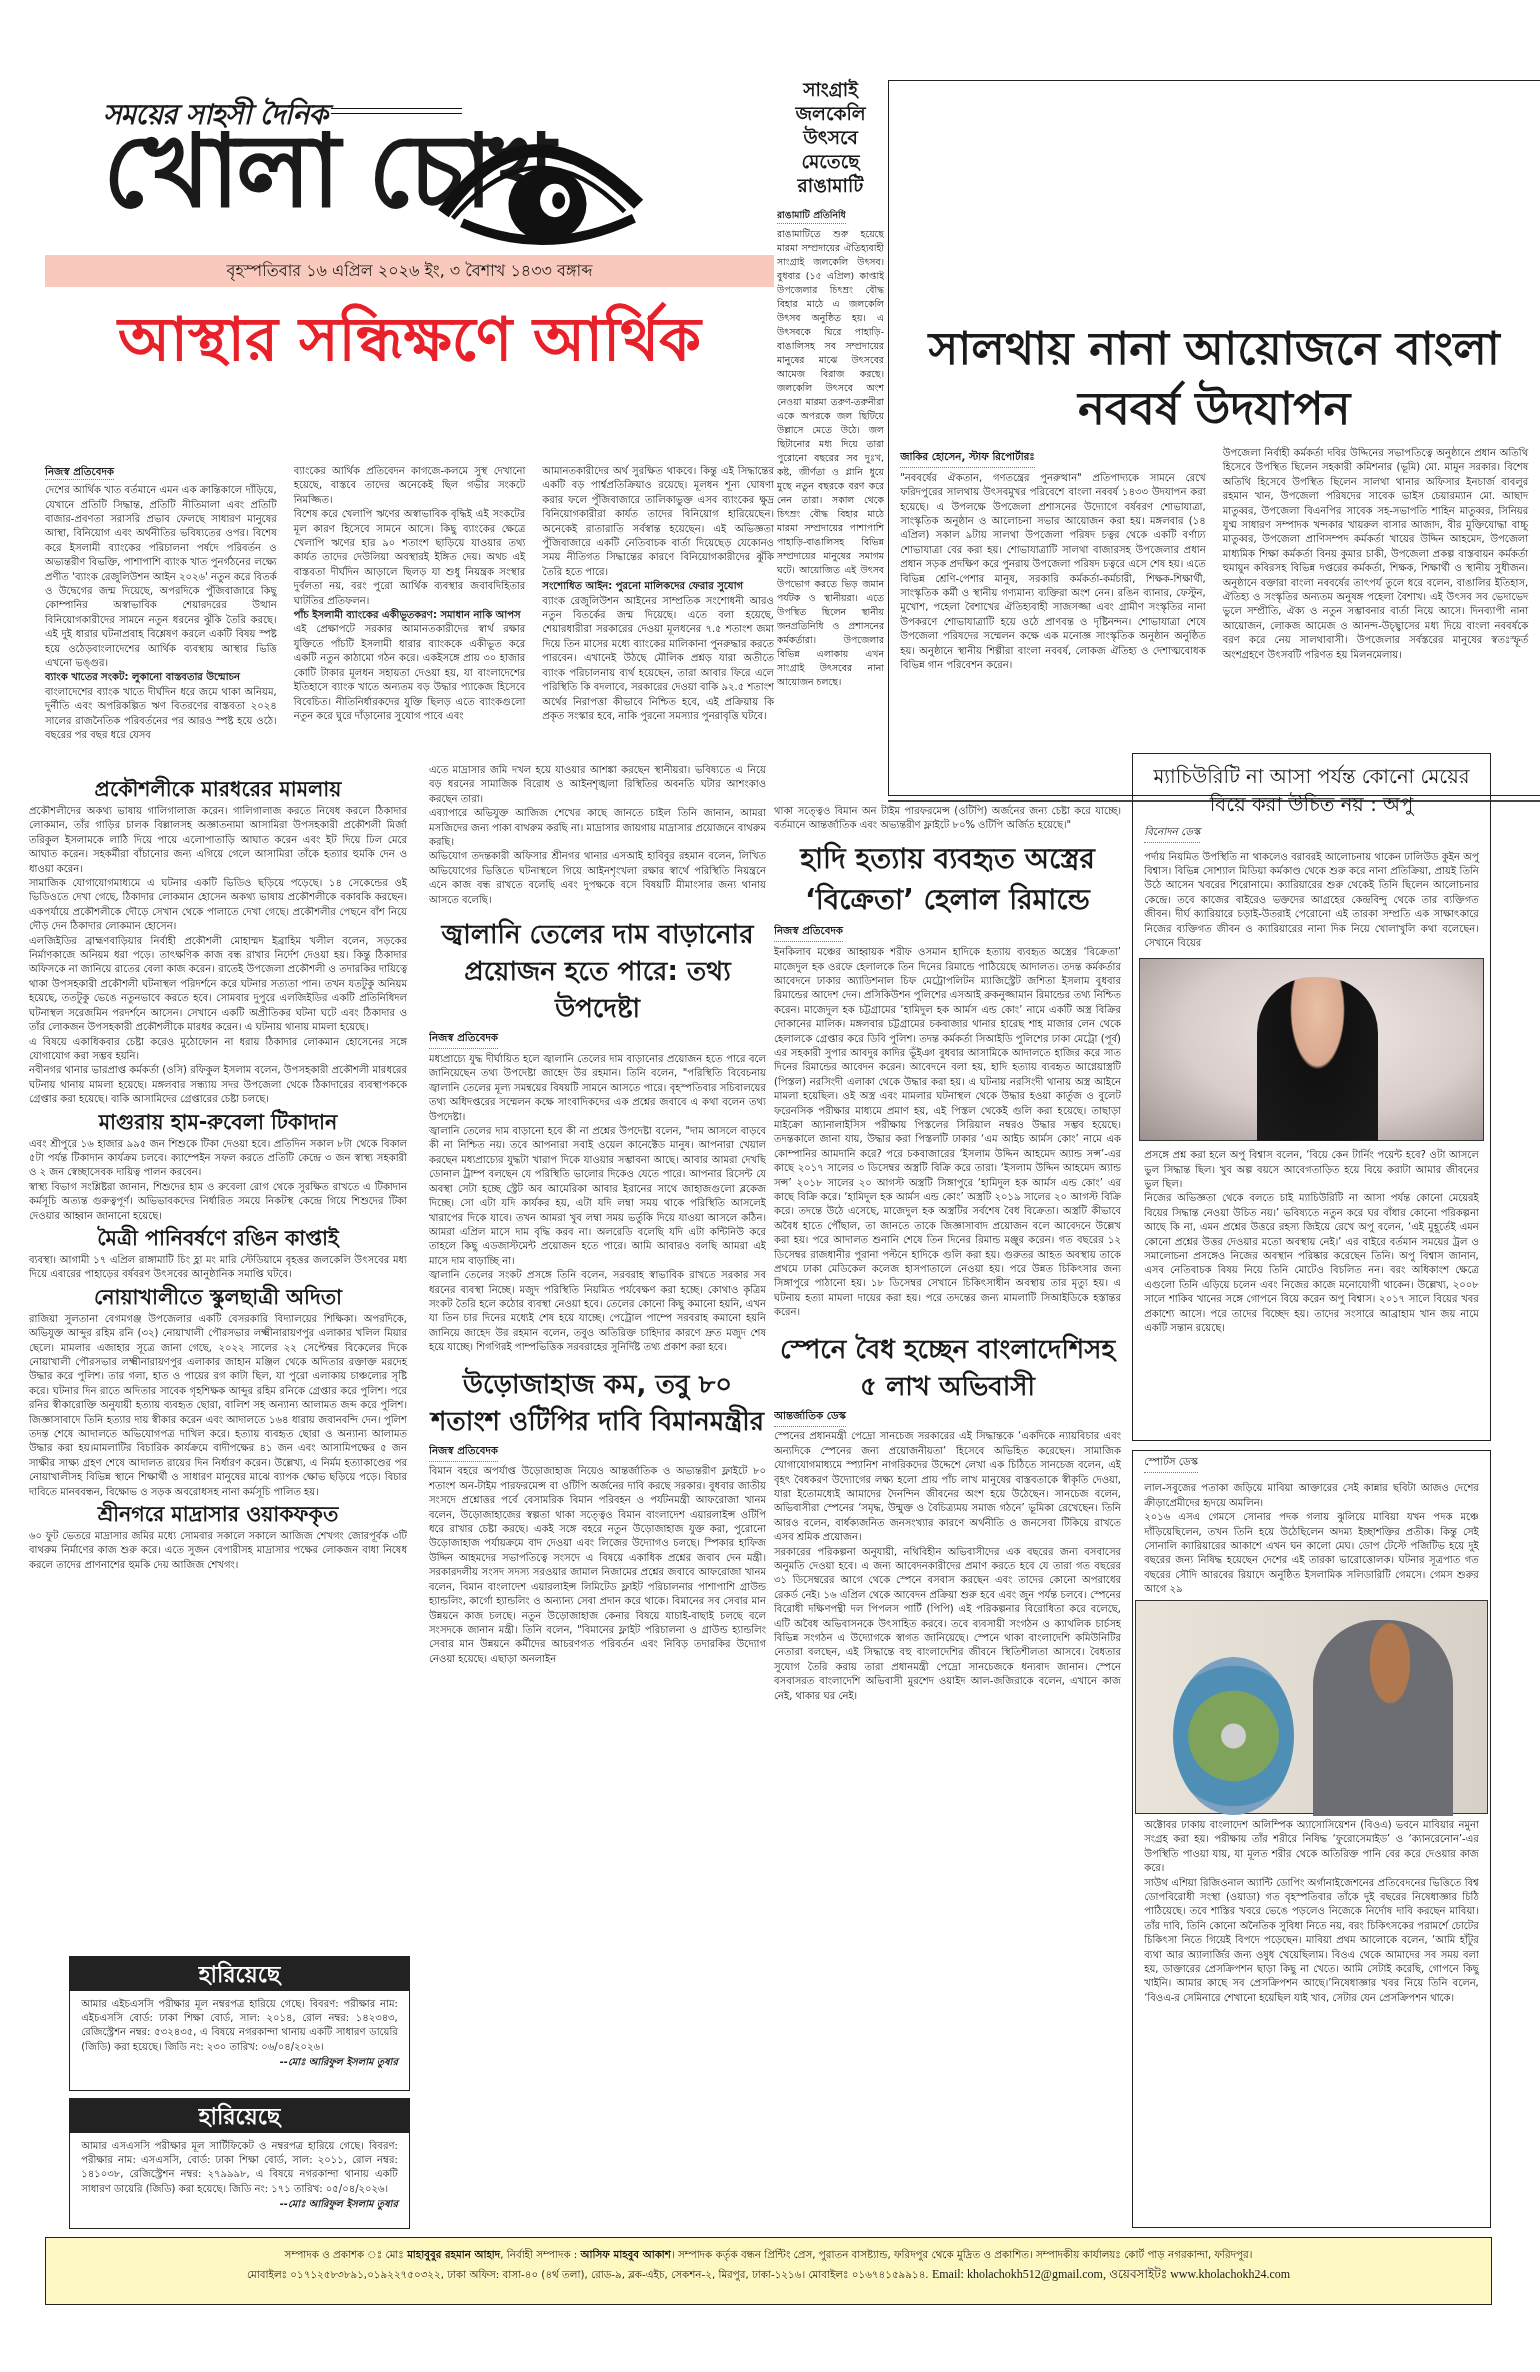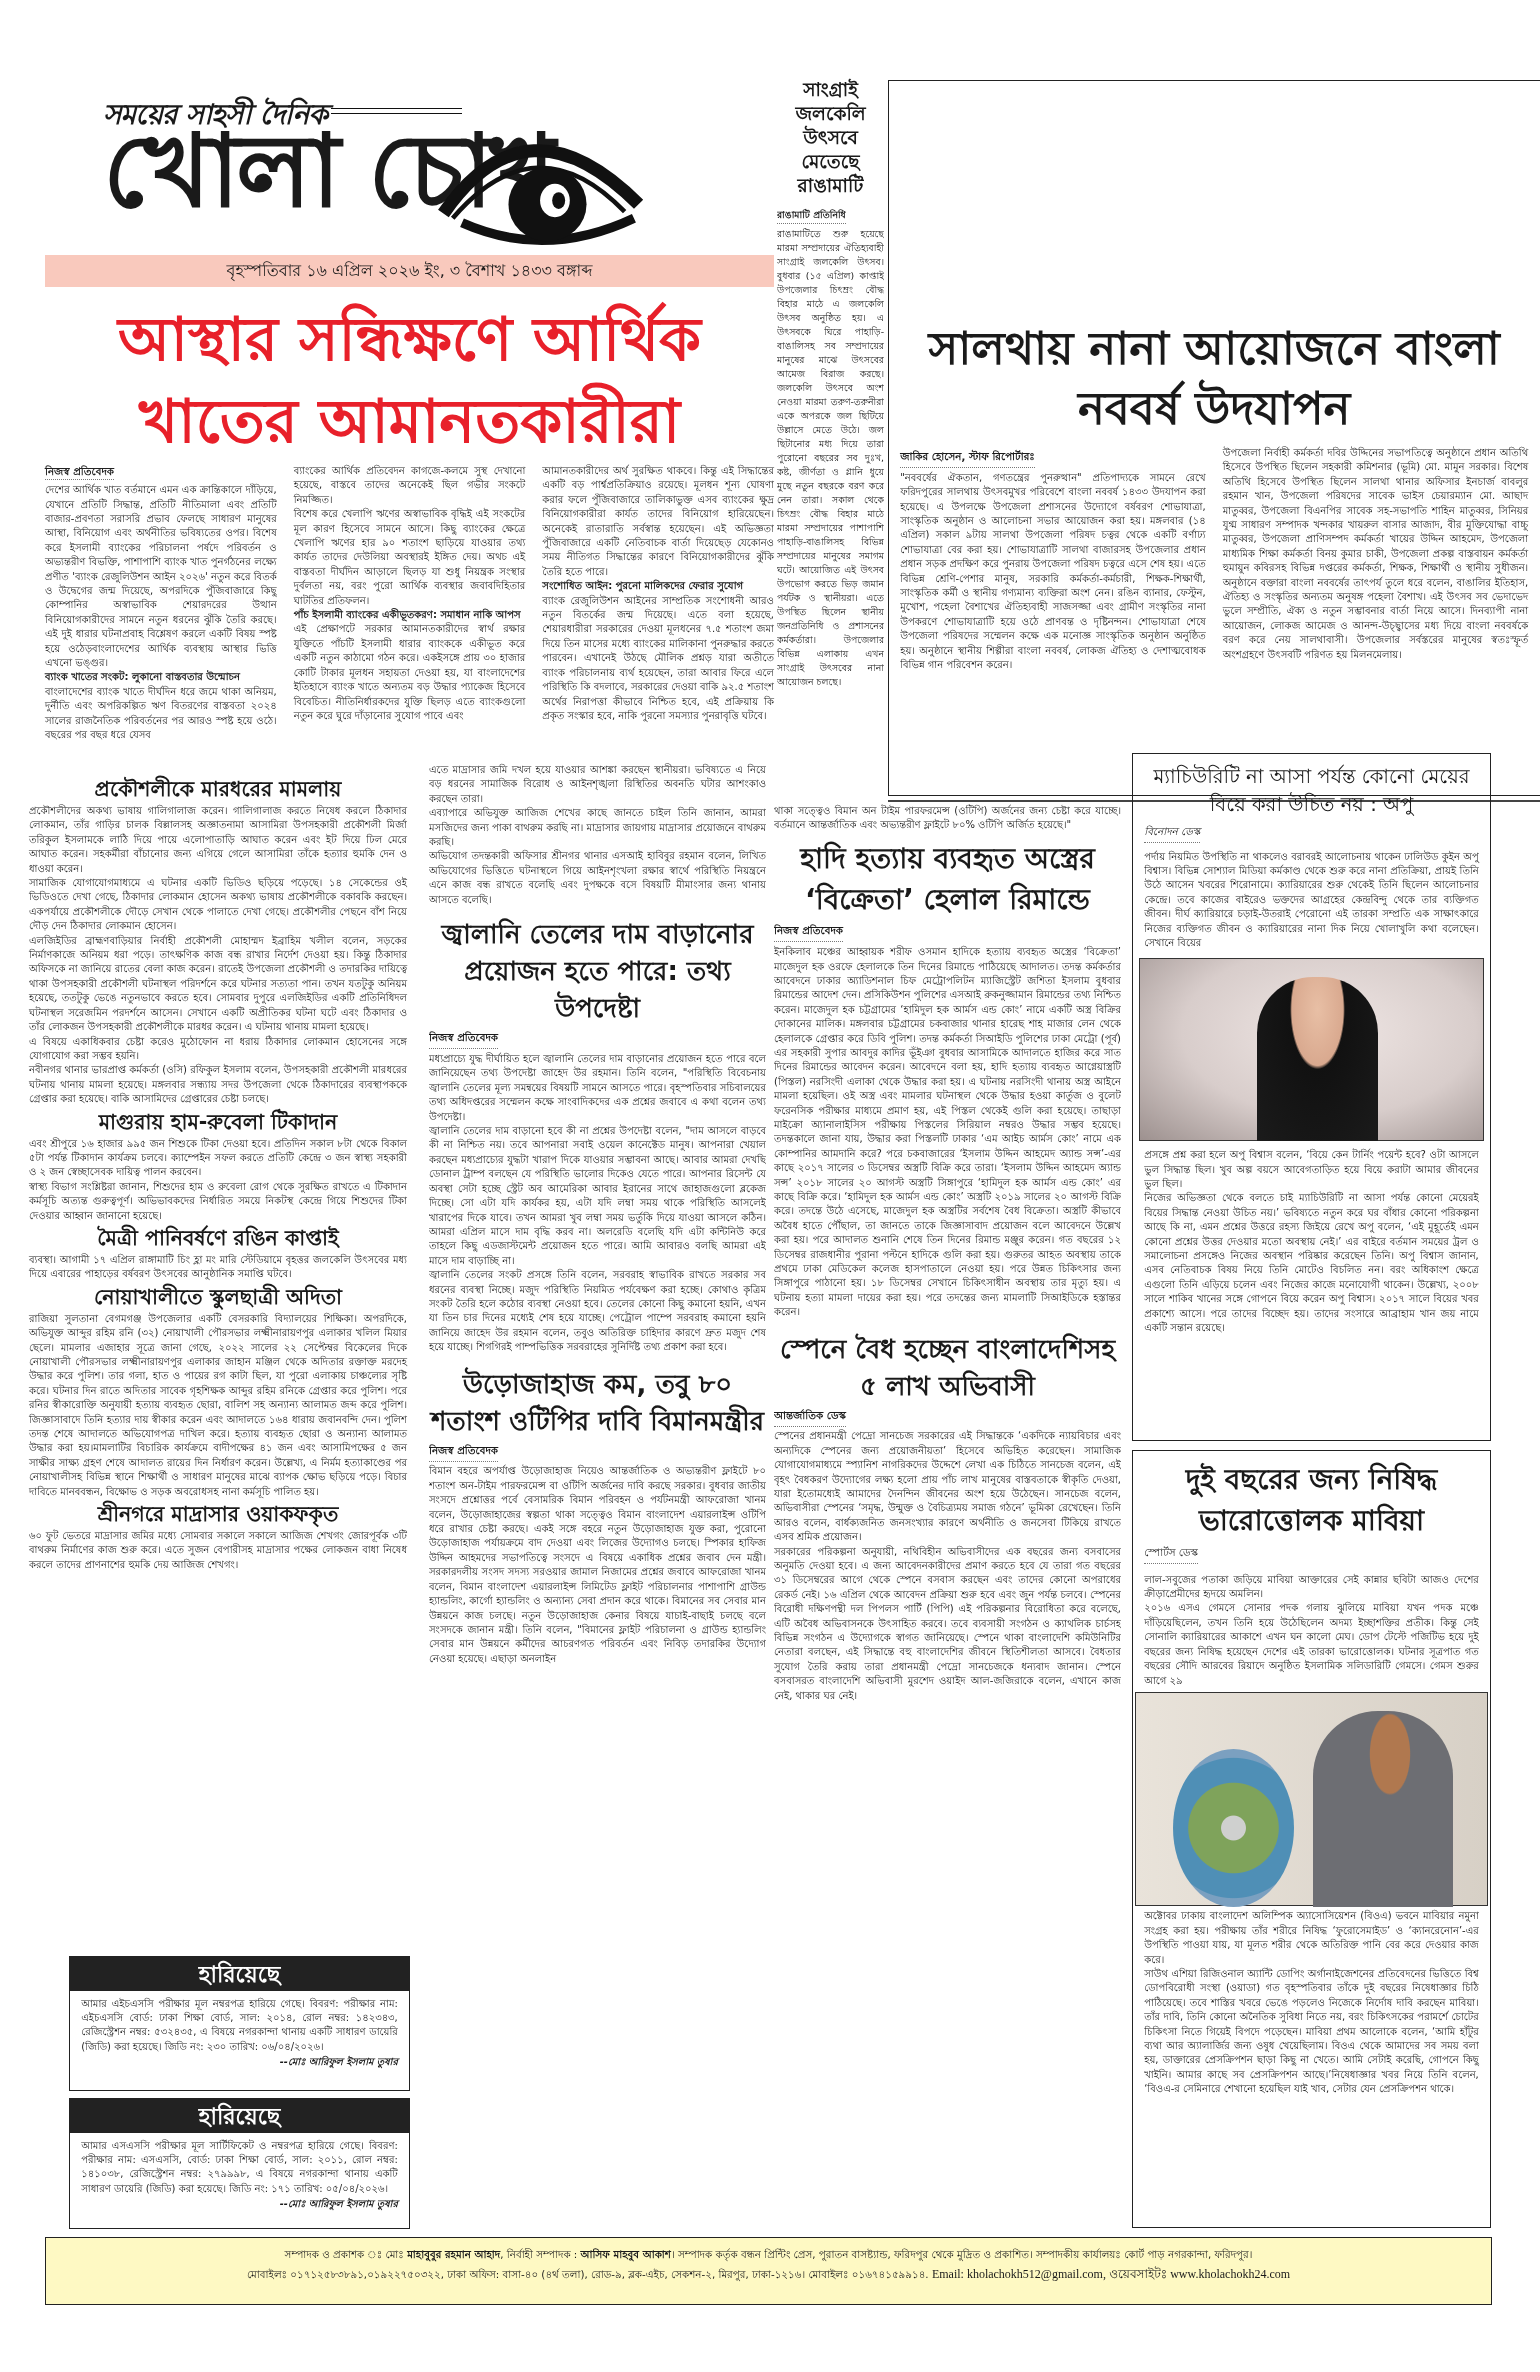--- a/index.html
+++ b/index.html
@@ -30,21 +30,20 @@
     <ellipse cx="134" cy="106" rx="7" ry="9" fill="#111"></ellipse>
   </svg>
   <div style="position:absolute;left:126px;top:166px;font-size:13px;font-weight:bold;font-family:'DejaVu Serif',serif;">THE DAILY KHOLACHOKH</div>
 </div>
 <div class="abs" style="left:45px;top:255px;width:729px;height:32px;background:#f9c9bd;display:flex;align-items:center;justify-content:center;">
   <span style="font-size:16px;">বৃহস্পতিবার ১৬ এপ্রিল ২০২৬ ইং, ৩ বৈশাখ ১৪৩৩ বঙ্গাব্দ</span>
 </div>
 
 <div class="abs" style="left:45px;top:298px;width:729px;">
   <div class="hl" style="color:#e8202a;font-size:60px;line-height:82px;">আস্থার সন্ধিক্ষণে আর্থিক</div>
-  <div class="hl" style="color:#e8202a;font-size:60px;line-height:82px;">খাতের আমানতকারীরা</div>
 </div>
 <div class="abs body-text" style="left:45px;top:464px;width:729px;height:298px;column-count:3;column-gap:17px;">
   <div class="byline">নিজস্ব প্রতিবেদক</div>
   <p>দেশের আর্থিক খাত বর্তমানে এমন এক ক্রান্তিকালে দাঁড়িয়ে, যেখানে প্রতিটি সিদ্ধান্ত, প্রতিটি নীতিমালা এবং প্রতিটি বাজার-প্রবণতা সরাসরি প্রভাব ফেলছে সাধারণ মানুষের আস্থা, বিনিয়োগ এবং অর্থনীতির ভবিষ্যতের ওপর। বিশেষ করে ইসলামী ব্যাংকের পরিচালনা পর্ষদে পরিবর্তন ও অভ্যন্তরীণ বিভক্তি, পাশাপাশি ব্যাংক খাত পুনর্গঠনের লক্ষ্যে প্রণীত 'ব্যাংক রেজুলিউশন আইন ২০২৬' নতুন করে বিতর্ক ও উদ্বেগের জন্ম দিয়েছে, অপরদিকে পুঁজিবাজারে কিছু কোম্পানির অস্বাভাবিক শেয়ারদরের উত্থান বিনিয়োগকারীদের সামনে নতুন ধরনের ঝুঁকি তৈরি করছে। এই দুই ধারার ঘটনাপ্রবাহ বিশ্লেষণ করলে একটি বিষয় স্পষ্ট হয়ে ওঠেড়বাংলাদেশের আর্থিক ব্যবস্থায় আস্থার ভিত্তি এখনো ভঙ্গুর।</p>
   <p style="font-weight:bold">ব্যাংক খাতের সংকট: লুকানো বাস্তবতার উন্মোচন</p>
   <p>বাংলাদেশের ব্যাংক খাতে দীর্ঘদিন ধরে জমে থাকা অনিয়ম, দুর্নীতি এবং অপরিকল্পিত ঋণ বিতরণের বাস্তবতা ২০২৪ সালের রাজনৈতিক পরিবর্তনের পর আরও স্পষ্ট হয়ে ওঠে। বছরের পর বছর ধরে যেসব</p>
   <p>ব্যাংকের আর্থিক প্রতিবেদন কাগজে-কলমে সুস্থ দেখানো হয়েছে, বাস্তবে তাদের অনেকেই ছিল গভীর সংকটে নিমজ্জিত।</p>
   <p>বিশেষ করে খেলাপি ঋণের অস্বাভাবিক বৃদ্ধিই এই সংকটের মূল কারণ হিসেবে সামনে আসে। কিছু ব্যাংকের ক্ষেত্রে খেলাপি ঋণের হার ৯০ শতাংশ ছাড়িয়ে যাওয়ার তথ্য কার্যত তাদের দেউলিয়া অবস্থারই ইঙ্গিত দেয়। অথচ এই বাস্তবতা দীর্ঘদিন আড়ালে ছিলড় যা শুধু নিয়ন্ত্রক সংস্থার দুর্বলতা নয়, বরং পুরো আর্থিক ব্যবস্থার জবাবদিহিতার ঘাটতির প্রতিফলন।</p>
   <p style="font-weight:bold">পাঁচ ইসলামী ব্যাংকের একীভূতকরণ: সমাধান নাকি আপস</p>
   <p>এই প্রেক্ষাপটে সরকার আমানতকারীদের স্বার্থ রক্ষার যুক্তিতে পাঁচটি ইসলামী ধারার ব্যাংককে একীভূত করে একটি নতুন কাঠামো গঠন করে। একইসঙ্গে প্রায় ৩০ হাজার কোটি টাকার মূলধন সহায়তা দেওয়া হয়, যা বাংলাদেশের ইতিহাসে ব্যাংক খাতে অন্যতম বড় উদ্ধার প্যাকেজ হিসেবে বিবেচিত। নীতিনির্ধারকদের যুক্তি ছিলড় এতে ব্যাংকগুলো নতুন করে ঘুরে দাঁড়ানোর সুযোগ পাবে এবং</p>
@@ -151,21 +150,20 @@
   <div class="byline it" style="margin-left:11.2px;">বিনোদন ডেস্ক</div>
   <p class="body-text" style="padding:3.7px 11.2px;">পর্দায় নিয়মিত উপস্থিতি না থাকলেও বরাবরই আলোচনায় থাকেন ঢালিউড কুইন অপু বিশ্বাস। বিভিন্ন সোশ্যাল মিডিয়া কর্মকাণ্ড থেকে শুরু করে নানা প্রতিক্রিয়া, প্রায়ই তিনি উঠে আসেন খবরের শিরোনামে। ক্যারিয়ারের শুরু থেকেই তিনি ছিলেন আলোচনার কেন্দ্রে। তবে কাজের বাইরেও ভক্তদের আগ্রহের কেন্দ্রবিন্দু থেকে তার ব্যক্তিগত জীবন। দীর্ঘ ক্যারিয়ারে চড়াই-উতরাই পেরোনো এই তারকা সম্প্রতি এক সাক্ষাৎকারে নিজের ব্যক্তিগত জীবন ও ক্যারিয়ারের নানা দিক নিয়ে খোলাখুলি কথা বলেছেন। সেখানে বিয়ের</p>
   <div style="position:relative;margin:3.7px 5.6px;height:183px;border:0.9px solid #333;background:radial-gradient(ellipse at 55% 40%,#efe6e4 0%,#d8cdcb 55%,#9d918f 100%);">
     <div style="position:absolute;left:117px;top:18.6px;width:121px;height:164px;background:radial-gradient(ellipse at 50% 20%,#e8bfa5 0%,#d9a98f 30%,#111 32%,#1b1b1b 100%);border-radius:56px 56px 0 0;"></div>
   </div>
   <p class="body-text" style="padding:3.7px 11.2px 0;">প্রসঙ্গে প্রশ্ন করা হলে অপু বিশ্বাস বলেন, ‘বিয়ে কেন টার্নিং পয়েন্ট হবে? ওটা আসলে ভুল সিদ্ধান্ত ছিল। খুব অল্প বয়সে আবেগতাড়িত হয়ে বিয়ে করাটা আমার জীবনের ভুল ছিল।</p>
   <p class="body-text" style="padding:0 11.2px;">নিজের অভিজ্ঞতা থেকে বলতে চাই ম্যাচিউরিটি না আসা পর্যন্ত কোনো মেয়েরই বিয়ের সিদ্ধান্ত নেওয়া উচিত নয়।’ ভবিষ্যতে নতুন করে ঘর বাঁধার কোনো পরিকল্পনা আছে কি না, এমন প্রশ্নের উত্তরে রহস্য জিইয়ে রেখে অপু বলেন, ‘এই মুহূর্তেই এমন কোনো প্রশ্নের উত্তর দেওয়ার মতো অবস্থায় নেই।’ এর বাইরে বর্তমান সময়ের ট্রল ও সমালোচনা প্রসঙ্গেও নিজের অবস্থান পরিষ্কার করেছেন তিনি। অপু বিশ্বাস জানান, এসব নেতিবাচক বিষয় নিয়ে তিনি মোটেও বিচলিত নন। বরং অধিকাংশ ক্ষেত্রে এগুলো তিনি এড়িয়ে চলেন এবং নিজের কাজে মনোযোগী থাকেন। উল্লেখ্য, ২০০৮ সালে শাকিব খানের সঙ্গে গোপনে বিয়ে করেন অপু বিশ্বাস। ২০১৭ সালে বিয়ের খবর প্রকাশ্যে আসে। পরে তাদের বিচ্ছেদ হয়। তাদের সংসারে আব্রাহাম খান জয় নামে একটি সন্তান রয়েছে।</p>
 </div>
 
 <div class="box" style="left:1132px;top:1450px;width:359px;height:778px;overflow:hidden;">
-  <div class="hl" style="font-size:28px;line-height:41px;padding:7.5px 9.3px 1.9px;">দুই বছরের জন্য নিষিদ্ধ ভারোত্তোলক মাবিয়া</div>
   <div class="byline" style="margin-left:11.2px;font-weight:normal;">স্পোর্টস ডেস্ক</div>
   <p class="body-text" style="padding:5.6px 11.2px 0;">লাল-সবুজের পতাকা জড়িয়ে মাবিয়া আক্তারের সেই কান্নার ছবিটা আজও দেশের ক্রীড়াপ্রেমীদের হৃদয়ে অমলিন।</p>
   <p class="body-text" style="padding:0 11.2px 3.7px;">২০১৬ এসএ গেমসে সোনার পদক গলায় ঝুলিয়ে মাবিয়া যখন পদক মঞ্চে দাঁড়িয়েছিলেন, তখন তিনি হয়ে উঠেছিলেন অদম্য ইচ্ছাশক্তির প্রতীক। কিন্তু সেই সোনালি ক্যারিয়ারের আকাশে এখন ঘন কালো মেঘ। ডোপ টেস্টে পজিটিভ হয়ে দুই বছরের জন্য নিষিদ্ধ হয়েছেন দেশের এই তারকা ভারোত্তোলক। ঘটনার সূত্রপাত গত বছরের সৌদি আরবের রিয়াদে অনুষ্ঠিত ইসলামিক সলিডারিটি গেমসে। গেমস শুরুর আগে ২৯</p>
   <div style="position:relative;margin:0 1.9px;height:214px;border:0.9px solid #333;background:linear-gradient(90deg,#e9e3da 0%,#d7d0c6 100%);">
     <div style="position:absolute;left:37px;top:56px;width:121px;height:158px;border-radius:50%;background:radial-gradient(circle,#cfd0cf 0 12%,#7fa35b 13% 45%,#4f8fb6 46% 70%,#7ba0c0 71%);"></div>
     <div style="position:absolute;left:177px;top:18.6px;width:140px;height:196px;background:radial-gradient(ellipse at 55% 22%,#b0784f 0 18%,#6d6e73 19%);border-radius:65px 65px 0 0;"></div>
   </div>
   <p class="body-text" style="padding:3.7px 11.2px 0;">অক্টোবর ঢাকায় বাংলাদেশ অলিম্পিক অ্যাসোসিয়েশন (বিওএ) ভবনে মাবিয়ার নমুনা সংগ্রহ করা হয়। পরীক্ষায় তাঁর শরীরে নিষিদ্ধ ‘ফুরোসেমাইড’ ও ‘ক্যানরেনোন’-এর উপস্থিতি পাওয়া যায়, যা মূলত শরীর থেকে অতিরিক্ত পানি বের করে দেওয়ার কাজ করে।</p>
   <p class="body-text" style="padding:0 11.2px;">সাউথ এশিয়া রিজিওনাল অ্যান্টি ডোপিং অর্গানাইজেশনের প্রতিবেদনের ভিত্তিতে বিশ্ব ডোপবিরোধী সংস্থা (ওয়াডা) গত বৃহস্পতিবার তাঁকে দুই বছরের নিষেধাজ্ঞার চিঠি পাঠিয়েছে। তবে শাস্তির খবরে ভেঙে পড়লেও নিজেকে নির্দোষ দাবি করছেন মাবিয়া। তাঁর দাবি, তিনি কোনো অনৈতিক সুবিধা নিতে নয়, বরং চিকিৎসকের পরামর্শে চোটের চিকিৎসা নিতে গিয়েই বিপদে পড়েছেন। মাবিয়া প্রথম আলোকে বলেন, ‘আমি হাঁটুর ব্যথা আর অ্যালার্জির জন্য ওষুধ খেয়েছিলাম। বিওএ থেকে আমাদের সব সময় বলা হয়, ডাক্তারের প্রেসক্রিপশন ছাড়া কিছু না খেতে। আমি সেটাই করেছি, গোপনে কিছু খাইনি। আমার কাছে সব প্রেসক্রিপশন আছে।’নিষেধাজ্ঞার খবর নিয়ে তিনি বলেন, ‘বিওএ-র সেমিনারে শেখানো হয়েছিল যাই খাব, সেটার যেন প্রেসক্রিপশন থাকে।</p>
 </div>

